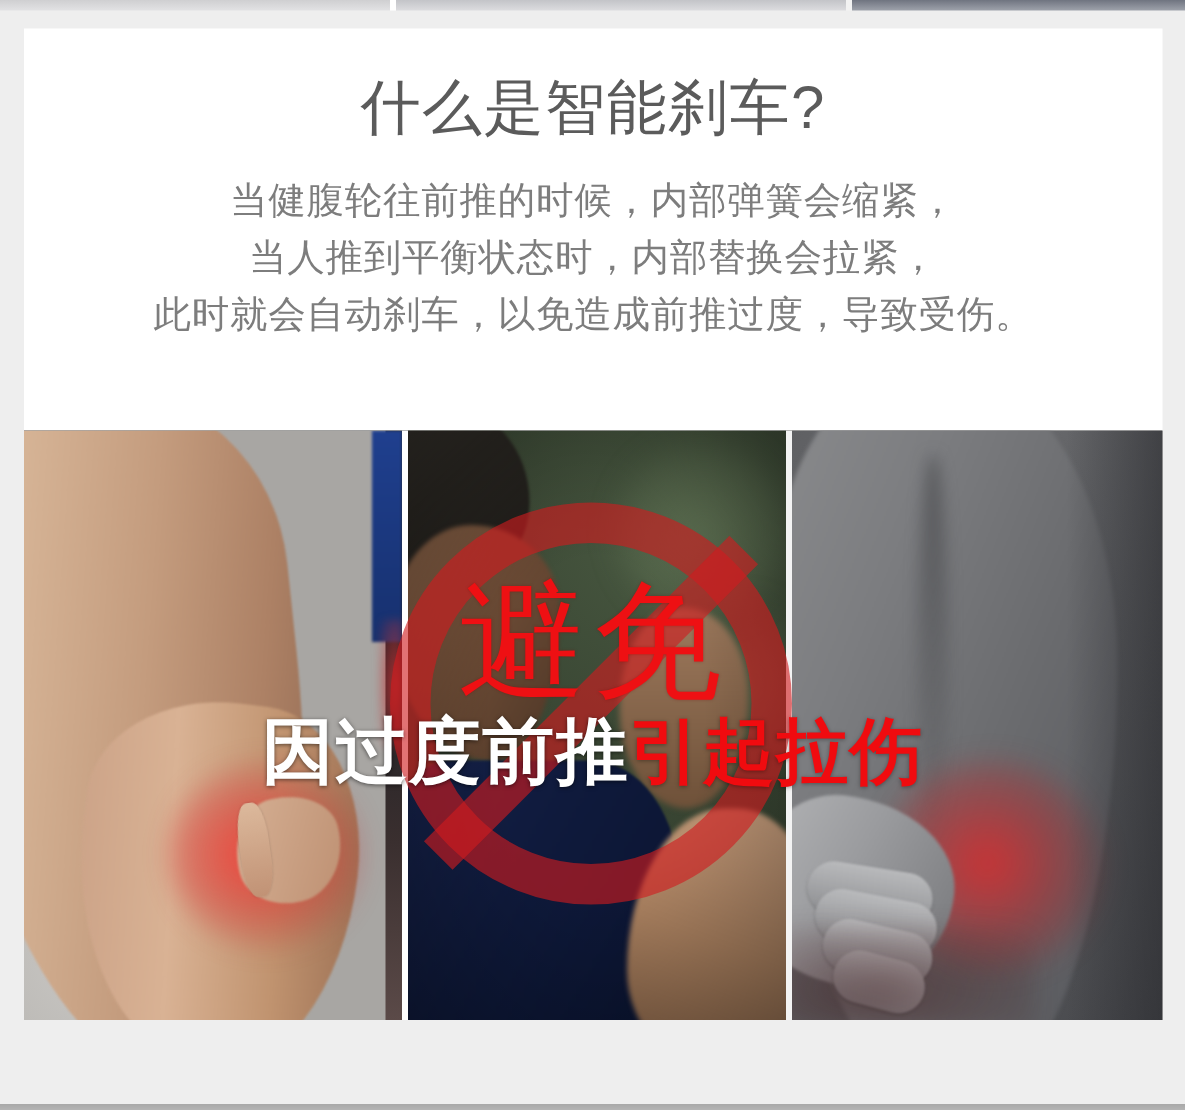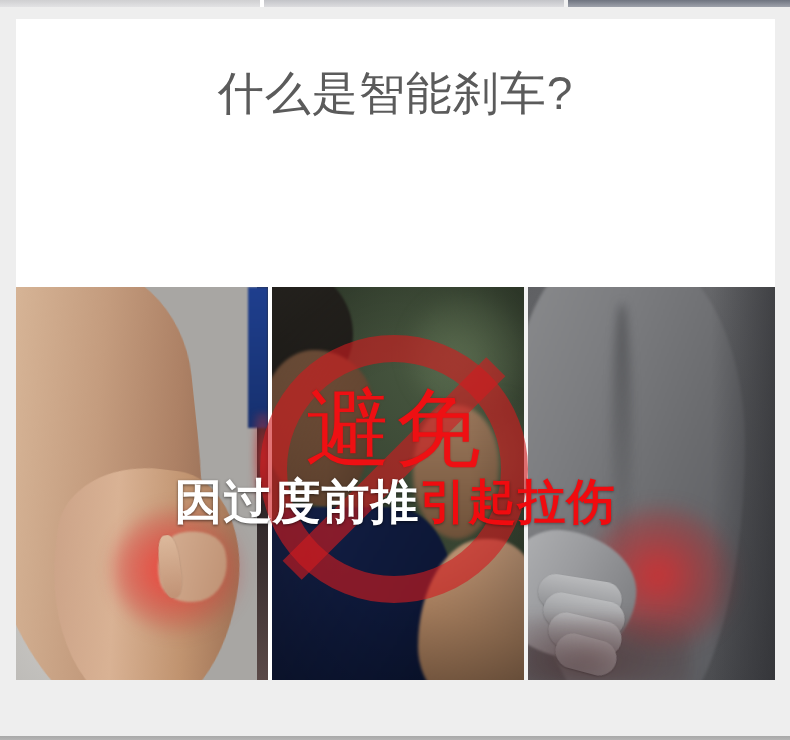--- a/index.html
+++ b/index.html
@@ -41,22 +41,22 @@
   .card {
     position: absolute;
     left: 16px; top: 19px;
     width: 759px; height: 268px;
     background: #ffffff;
     box-sizing: border-box;
     text-align: center;
   }
   .headline {
     margin: 0;
-    padding-top: 47px;
-    font-size: 46px;
+    padding-top: 30px;
+    font-size: 40px;
     line-height: 1.18;
     font-weight: 400;
     color: #5b5b5b;
     letter-spacing: 1px;
   }
   .body-lines {
     margin: 0;
     padding-top: 19px;
   }
   .body-line {
@@ -354,20 +354,25 @@
 <div class="top-sliver">
   <div class="seg ts-a"></div>
   <div class="seg ts-gap1"></div>
   <div class="seg ts-b"></div>
   <div class="seg ts-gap2"></div>
   <div class="seg ts-c"></div>
 </div>
 
 <div class="card">
   <h1 class="headline">什么是智能刹车?</h1>
+  <div class="body-lines">
+    <div class="body-line">当健腹轮往前推的时候，内部弹簧会缩紧，</div>
+    <div class="body-line">当人推到平衡状态时，内部替换会拉紧，</div>
+    <div class="body-line">此时就会自动刹车，以免造成前推过度，导致受伤。</div>
+  </div>
 </div>
 
 <div class="photo-strip">
 
   <div class="panel panel-1">
     <div class="p1-bg"></div>
     <div class="p1-leg"></div>
     <div class="p1-shin"></div>
     <div class="p1-glow"></div>
     <div class="p1-hand"></div>

